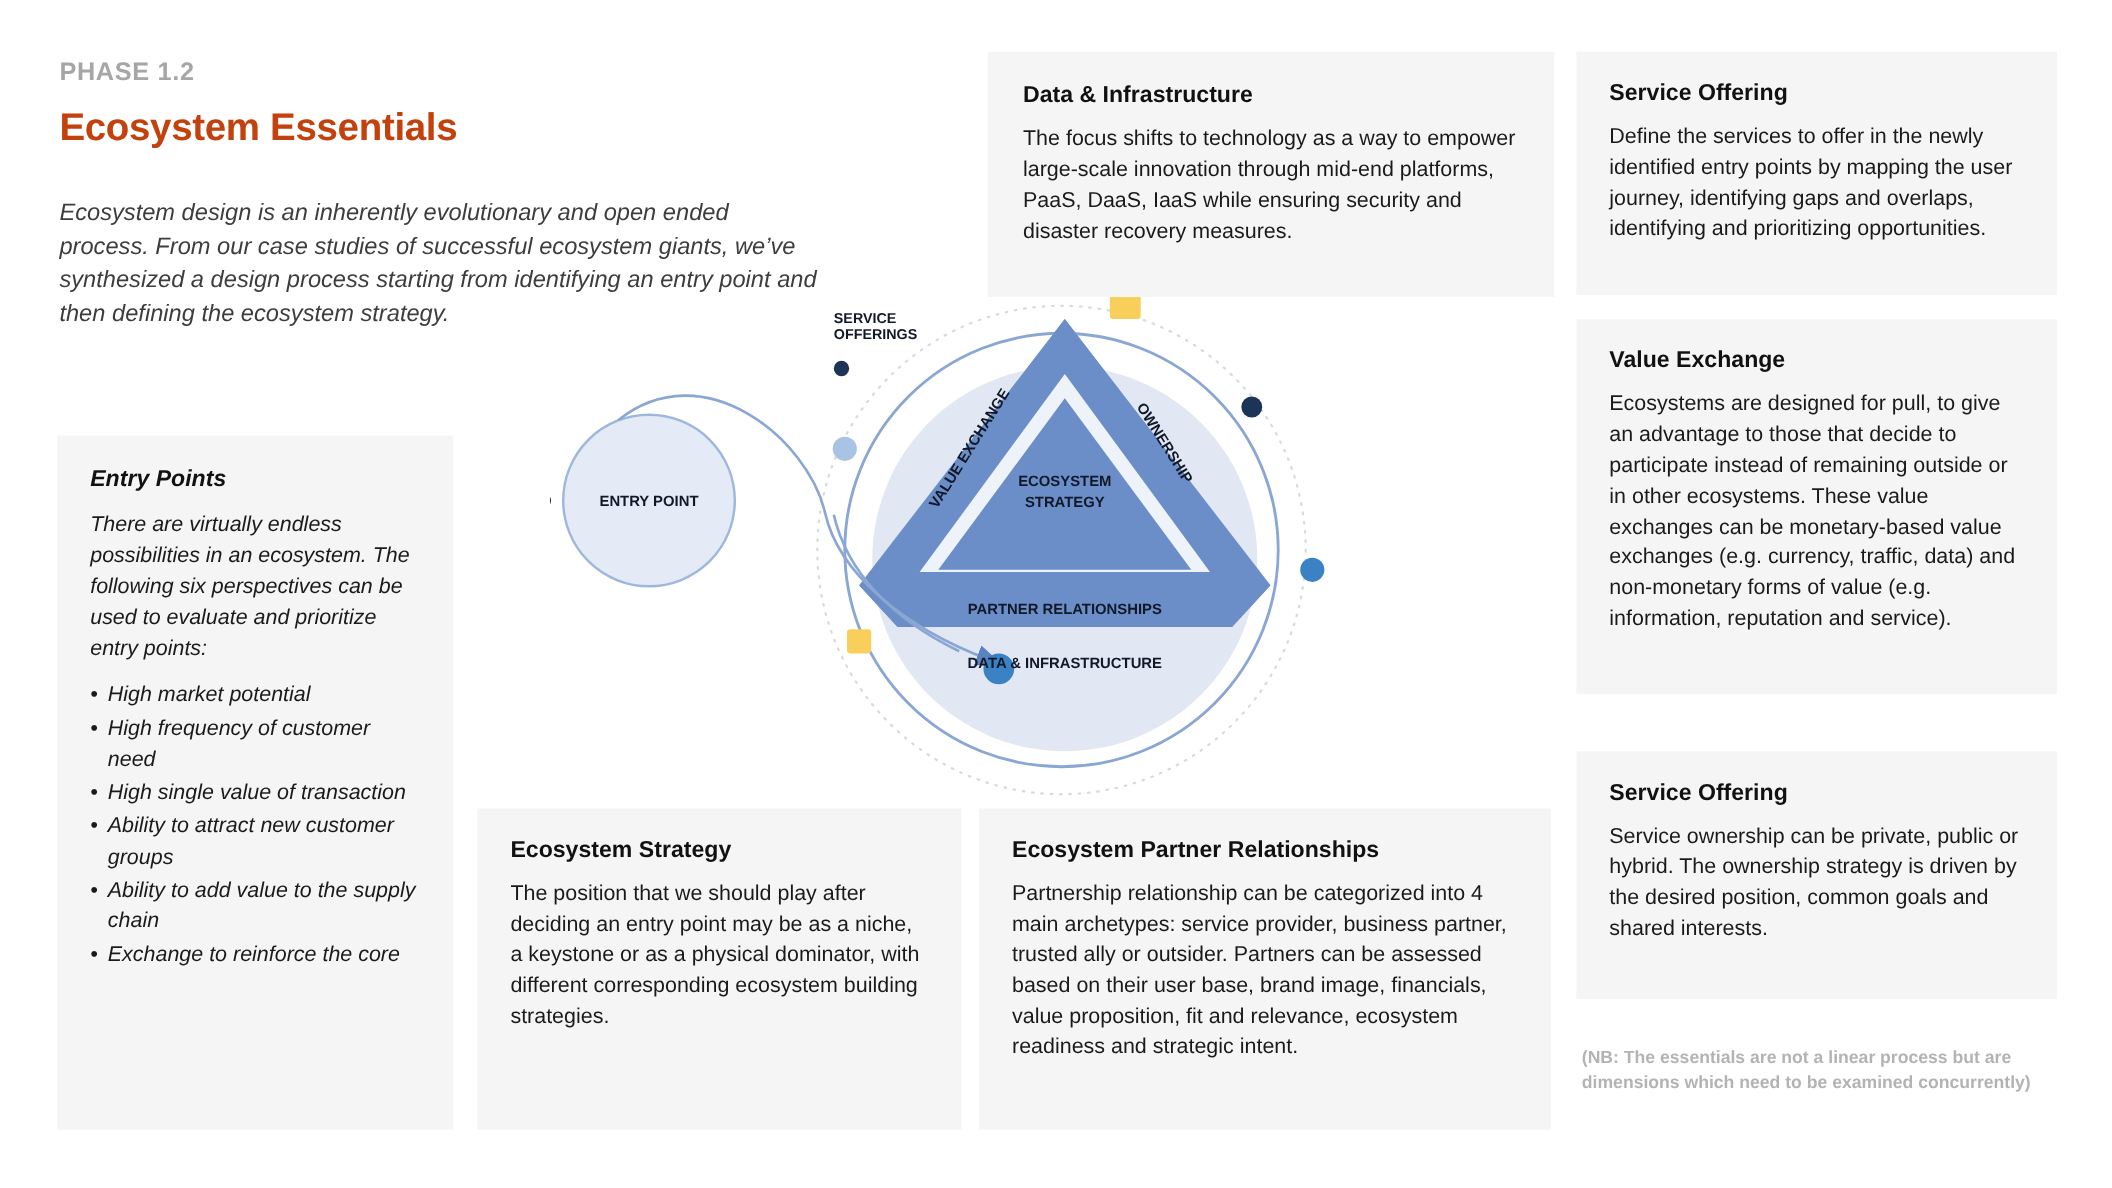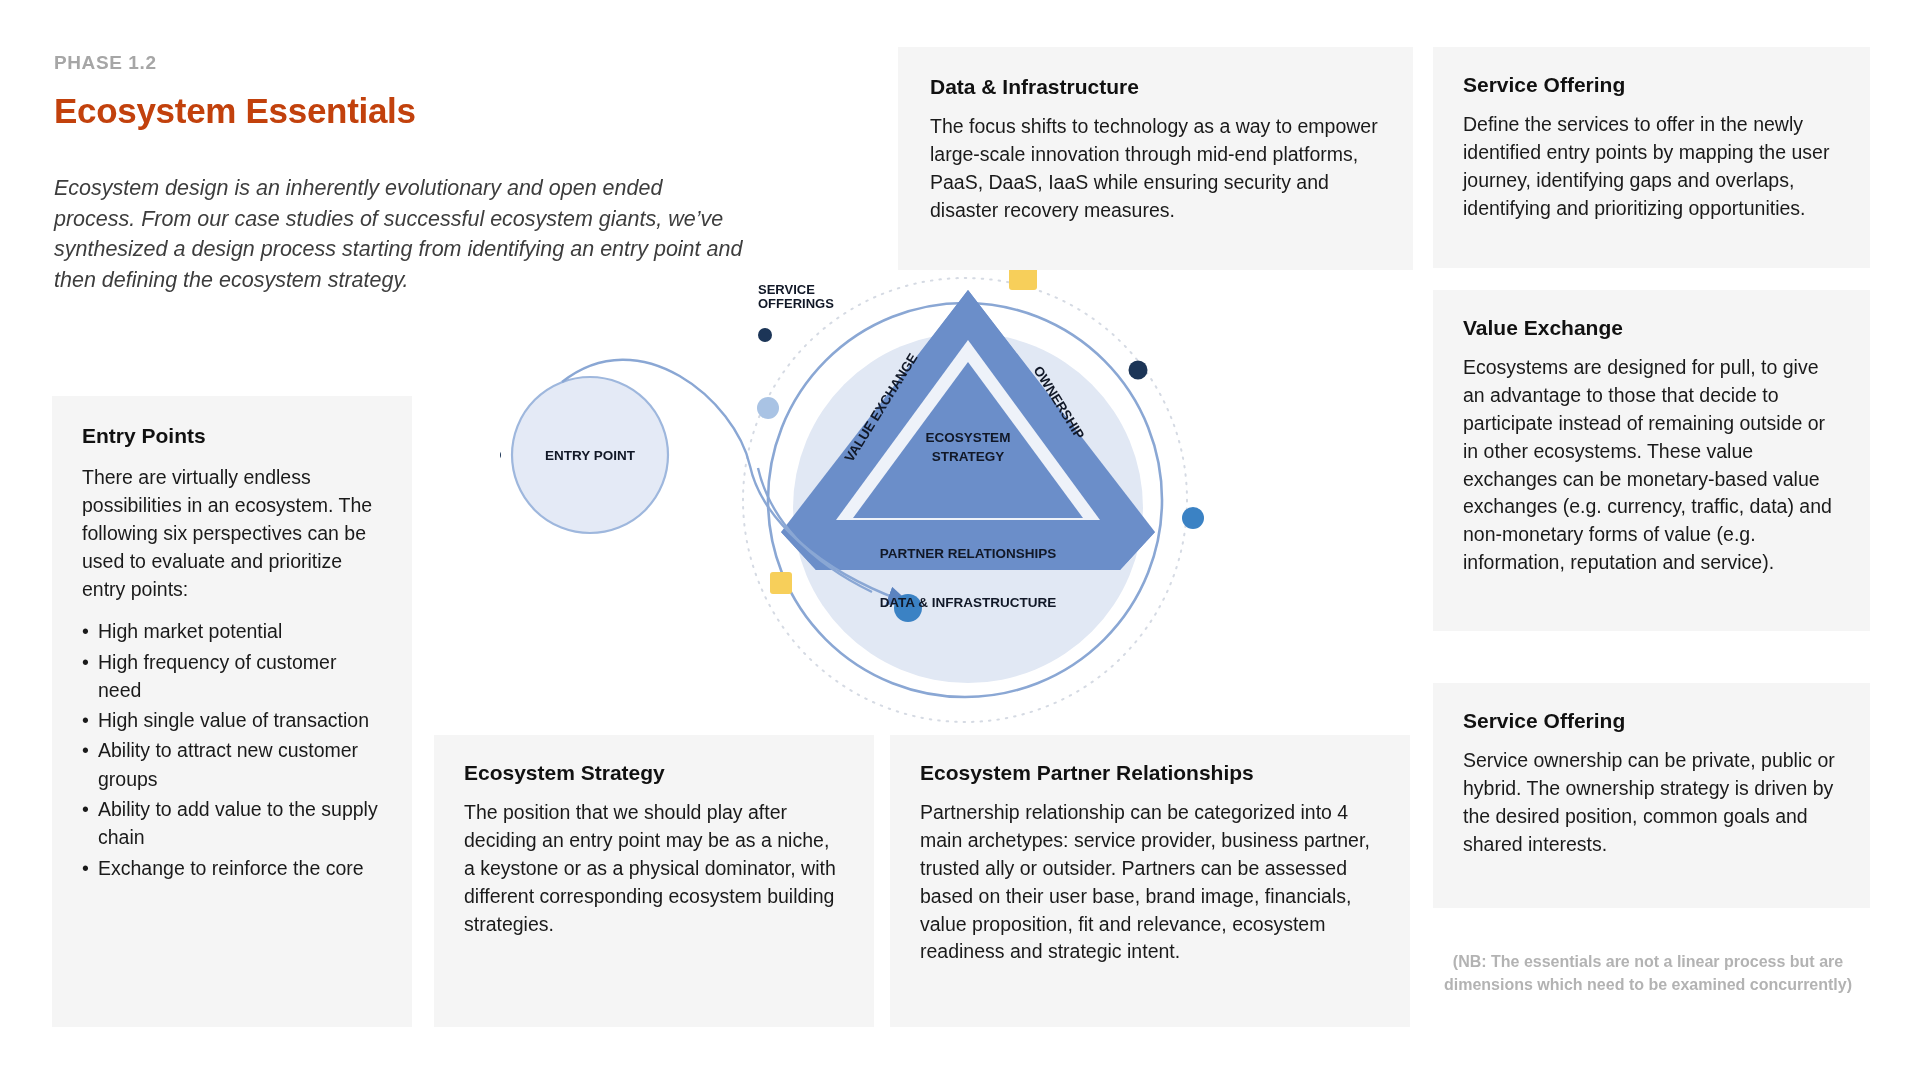--- a/index.html
+++ b/index.html
@@ -7,39 +7,39 @@
     width: 1920px; height: 1080px;
     background: #ffffff;
     font-family: "Liberation Sans", sans-serif;
     overflow: hidden;
   }
   .page { position: relative; width: 1920px; height: 1080px; }
 
   
   .header { position: absolute; left: 54px; top: 52px; width: 730px; }
   .phase-label {
-    font-size: 19px; font-weight: bold; letter-spacing: 0.6px;
+    font-size: 23px; font-weight: bold; letter-spacing: 0.6px;
     color: #a6a6a6; text-transform: uppercase;
   }
   .main-title {
     font-size: 35px; font-weight: bold; color: #c2410c;
     margin-top: 17px; letter-spacing: -0.3px;
   }
   .intro-text {
     margin-top: 42px; font-size: 21.5px; line-height: 1.42;
     font-style: italic; color: #3d3d3d; width: 690px;
   }
 
   
   .card { position: absolute; background: #f5f5f5; padding: 24px 28px 26px 28px; }
   .card-title { font-size: 21px; font-weight: bold; color: #111111; margin-bottom: 14px; }
   .card-body { font-size: 19.5px; line-height: 1.43; color: #1a1a1a; }
 
   
-  #card-entry-points { left: 52px; top: 396px; width: 360px; height: 631px; padding: 28px 30px; }
+  #card-entry-points { left: 52px; top: 396px; width: 360px; height: 631px; padding: 28px 30px; font-style: italic; }
   #card-entry-points .card-title { font-size: 21px; margin-bottom: 16px; }
   .bullet-list { list-style: none; margin-top: 14px; }
   .bullet-list li {
     font-size: 19.5px; line-height: 1.45; color: #1a1a1a;
     padding-left: 16px; position: relative; margin-bottom: 2px;
   }
   .bullet-list li::before {
     content: "\2022"; position: absolute; left: 0; top: 0;
   }
 
@@ -49,21 +49,21 @@
   #card-eco-strategy { left: 434px; top: 735px; width: 440px; height: 292px; padding: 26px 30px; }
   #card-partner-rel  { left: 890px; top: 735px; width: 520px; height: 292px; padding: 26px 30px; }
 
   
   #card-service-offering { left: 1433px; top: 47px; width: 437px; height: 221px; padding: 26px 30px; }
   #card-value-exchange   { left: 1433px; top: 290px; width: 437px; height: 341px; padding: 26px 30px; }
   #card-service-ownership{ left: 1433px; top: 683px; width: 437px; height: 225px; padding: 26px 30px; }
 
   .nb-note {
     position: absolute; left: 1438px; top: 950px; width: 420px;
-    font-size: 16px; font-weight: bold; line-height: 1.45; color: #b3b3b3; text-align: center;
+    font-size: 16px; font-weight: bold; line-height: 1.45; color: #b3b3b3;
   }
 
   
   .diagram { position: absolute; left: 500px; top: 270px; width: 900px; height: 490px; }
   .diagram svg { display: block; }
 </style>
 </head>
 <body>
 
 <div class="page">

